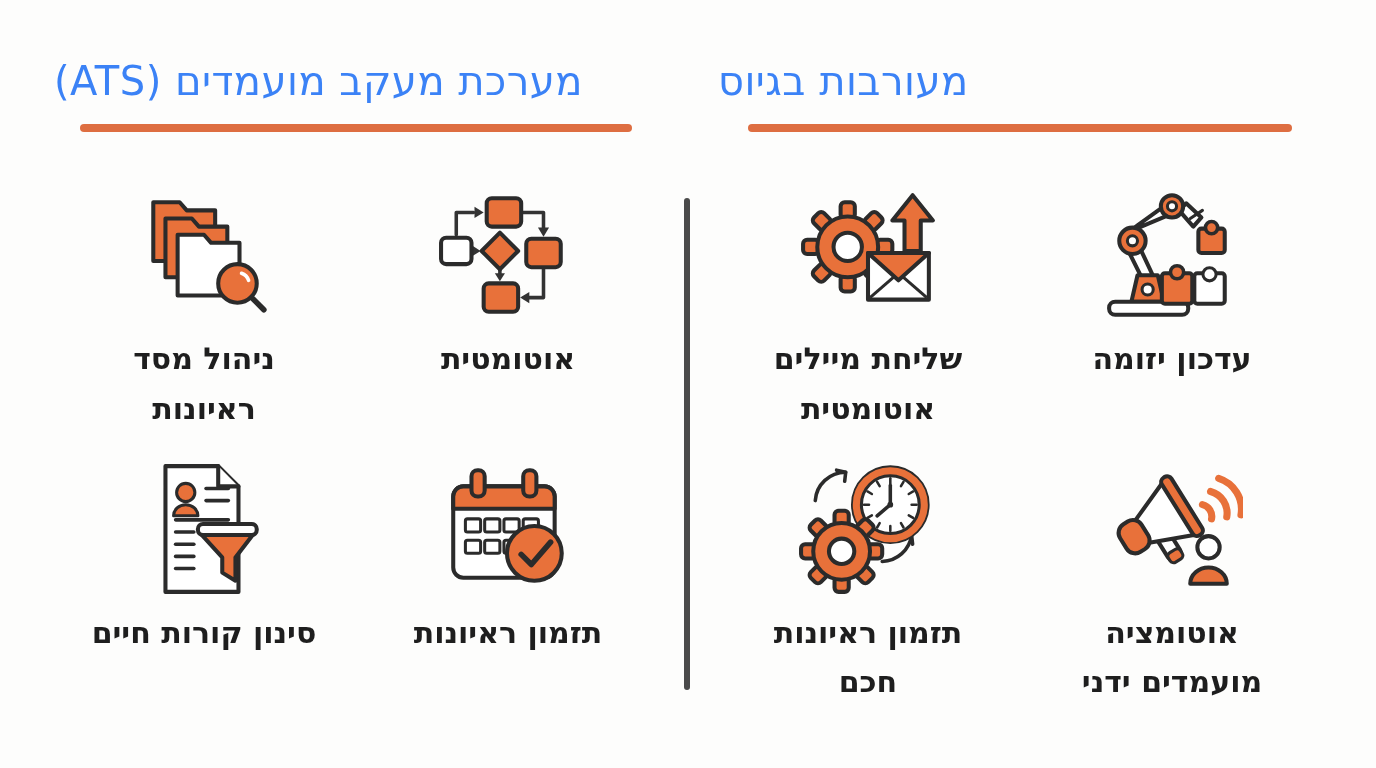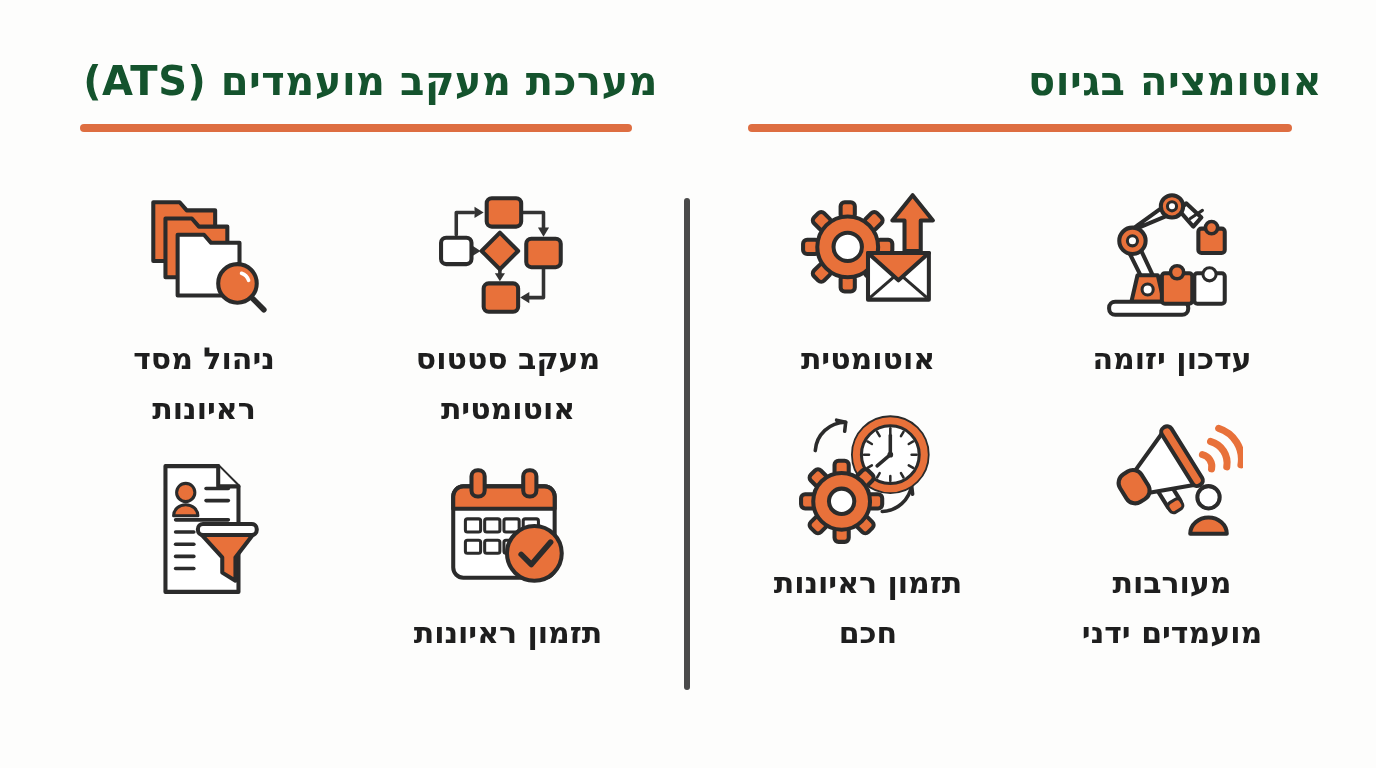--- a/index.html
+++ b/index.html
@@ -5,22 +5,22 @@
   html,body{margin:0;padding:0;}
   body{
     width:1376px;height:768px;position:relative;overflow:hidden;
     background:#fdfdfc;
     font-family:"DejaVu Sans","Liberation Sans",sans-serif;
   }
   .half{position:absolute;top:58px;width:604px;}
   #half-left{left:54px;}
   #half-right{left:718px;}
   .section-title{
-    margin:0;text-align:right;font-size:40px;font-weight:700;
-    color:#14532d;line-height:1.15;letter-spacing:.5px;
+    margin:0;text-align:left;font-size:40px;font-weight:400;
+    color:#3b82f6;line-height:1.15;letter-spacing:.5px;
   }
   .rule{height:8px;border-radius:4px;background:#de6e41;margin:20px auto 0;}
   #half-left .rule{width:552px;}
   #half-right .rule{width:544px;}
   .grid{
     margin-top:52px;display:grid;grid-template-columns:1fr 1fr;
     row-gap:24px;column-gap:4px;
   }
   .item{display:flex;flex-direction:column;align-items:center;}
   .icon-box{width:150px;height:142px;display:flex;align-items:center;justify-content:center;}
@@ -82,21 +82,20 @@
             <path d="M62 96 l-5 -8 h10 z"></path>
           </g>
           <rect class="ln" x="49" y="14" width="34" height="28" rx="5" fill="#e8713a"></rect>
           <rect class="ln" x="88" y="54" width="34" height="28" rx="5" fill="#e8713a"></rect>
           <rect class="ln" x="46" y="98" width="34" height="28" rx="5" fill="#e8713a"></rect>
           <rect class="ln" x="4" y="53" width="30" height="26" rx="5" fill="#ffffff"></rect>
           <polygon class="ln" points="62,48 80,66 62,84 44,66" fill="#e8713a"></polygon>
         </svg>
       </div>
       <div class="label" dir="rtl">
-        <span>מעקב סטטוס</span>
         <span>אוטומטית</span>
       </div>
     </div>
 
     <div class="item">
       <div class="icon-box">
         <svg viewBox="0 0 140 140">
           <path class="ln" d="M32 8 h52 l20 20 v104 h-72 z" fill="#ffffff"></path>
           <path class="ln" d="M84 8 v20 h20" fill="#ffffff"></path>
           <circle class="ln3" cx="52" cy="34" r="9" fill="#e8713a"></circle>
@@ -107,20 +106,24 @@
             <line x1="42" y1="61" x2="94" y2="61"></line>
             <line x1="42" y1="73" x2="60" y2="73"></line>
             <line x1="42" y1="85" x2="60" y2="85"></line>
             <line x1="42" y1="97" x2="60" y2="97"></line>
             <line x1="42" y1="109" x2="60" y2="109"></line>
           </g>
           <rect class="ln" x="64" y="65" width="58" height="11" rx="5" fill="#ffffff"></rect>
           <path class="ln" d="M68 76 L118 76 L101 98 L101 121 L88 113 L88 98 Z" fill="#e8713a"></path>
         </svg>
       </div>
+      <div class="label" dir="rtl">
+        <span>סינון קורות חיים</span>
+        <span></span>
+      </div>
     </div>
 
     <div class="item">
       <div class="icon-box">
         <svg viewBox="0 0 140 140">
           <rect class="ln" x="16" y="28" width="100" height="90" rx="10" fill="#ffffff"></rect>
           <path class="ln" d="M16 50 v-12 a10 10 0 0 1 10 -10 h80 a10 10 0 0 1 10 10 v12 z" fill="#e8713a"></path>
           <rect class="ln" x="34" y="12" width="13" height="26" rx="6" fill="#e8713a"></rect>
           <rect class="ln" x="85" y="12" width="13" height="26" rx="6" fill="#e8713a"></rect>
           <g fill="#ffffff" stroke="#2b2b2b" stroke-width="3">
@@ -140,21 +143,21 @@
         <span>תזמון ראיונות</span>
       </div>
     </div>
 
   </div>
 </section>
 
 <div id="divider"></div>
 
 <section class="half" id="half-right">
-  <h1 class="section-title" dir="rtl">אוטומציה בגיוס</h1>
+  <h1 class="section-title" dir="rtl">מעורבות בגיוס</h1>
   <div class="rule"></div>
 
   <div class="grid">
 
     <div class="item">
       <div class="icon-box">
         <svg viewBox="0 0 140 140">
           <g fill="#e8713a" stroke="#2b2b2b" stroke-width="4" stroke-linejoin="round">
             <rect x="43" y="18" width="14" height="16" rx="4"></rect>
             <rect x="43" y="18" width="14" height="16" rx="4" transform="rotate(45 50 62)"></rect>
@@ -168,20 +171,21 @@
           <circle cx="50" cy="62" r="30" fill="#e8713a" stroke="#2b2b2b" stroke-width="4"></circle>
           <circle cx="50" cy="62" r="14" fill="#ffffff" stroke="#2b2b2b" stroke-width="4"></circle>
           <path class="ln" d="M106 66 V36 H94 L114 11 L134 36 H122 V66 Z" fill="#e8713a"></path>
           <rect class="ln" x="70" y="68" width="60" height="46" fill="#ffffff"></rect>
           <polygon class="ln" points="70,68 100,95 130,68" fill="#e8713a"></polygon>
           <line x1="72" y1="112" x2="95" y2="92" stroke="#2b2b2b" stroke-width="3"></line>
           <line x1="128" y1="112" x2="105" y2="92" stroke="#2b2b2b" stroke-width="3"></line>
         </svg>
       </div>
       <div class="label" dir="rtl">
+        <span>שליחת מיילים</span>
         <span>אוטומטית</span>
       </div>
     </div>
 
     <div class="item">
       <div class="icon-box">
         <svg viewBox="0 0 140 140">
           <polygon class="ln" points="40,92 52,92 36,58 25,62" fill="#ffffff"></polygon>
           <polygon class="ln" points="28,47 37,40 66,19 73,28" fill="#ffffff"></polygon>
           <polygon class="ln" points="77,26 84,19 99,33 91,42" fill="#ffffff"></polygon>
@@ -266,19 +270,19 @@
           <g fill="none" stroke="#e8713a" stroke-width="7" stroke-linecap="round">
             <path d="M100 46 a12 12 0 0 1 9 14"></path>
             <path d="M108 33 a22 22 0 0 1 16 25"></path>
             <path d="M116 20 a32 32 0 0 1 22 36"></path>
           </g>
           <circle class="ln" cx="106" cy="88" r="11" fill="#ffffff"></circle>
           <path class="ln" d="M88 124 a18 16 0 0 1 36 0 z" fill="#e8713a"></path>
         </svg>
       </div>
       <div class="label" dir="rtl">
-        <span>מעורבות</span>
+        <span>אוטומציה</span>
         <span>מועמדים ידני</span>
       </div>
     </div>
 
   </div>
 </section>
 
 </body></html>

